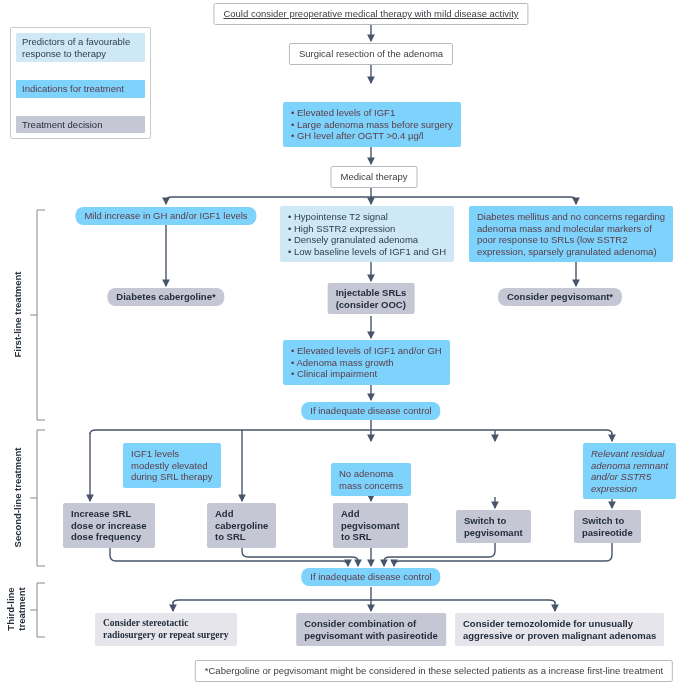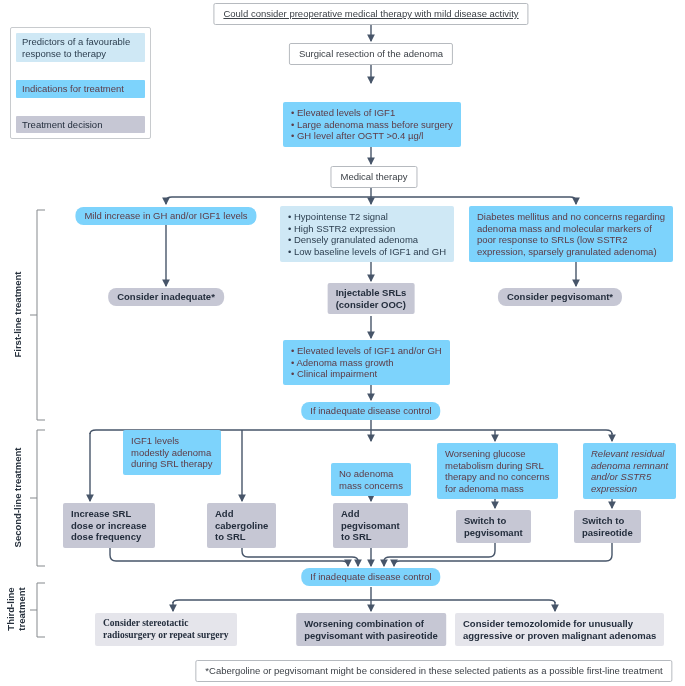--- a/index.html
+++ b/index.html
@@ -127,48 +127,42 @@
       <div>• Densely granulated adenoma</div>
       <div>• Low baseline levels of IGF1 and GH</div>
     </div>
   <div class="node pink pad nowrap" style="left:469px;top:206px;">
       <div>Diabetes mellitus and no concerns regarding</div>
       <div>adenoma mass and molecular markers of</div>
       <div>poor response to SRLs (low SSTR2</div>
       <div>expression, sparsely granulated adenoma)</div>
     </div>
 
-  <div class="node gray single cx nowrap" style="left:166px;top:288px;">Consider inadequate*</div>
+  <div class="node gray single cx nowrap" style="left:166px;top:288px;">Diabetes cabergoline*</div>
   <div class="node gray cx nowrap" style="left:371px;top:283px;padding:4px 8px;">
       <div>Injectable SRLs</div>
       <div>(consider OOC)</div>
     </div>
   <div class="node gray single cx nowrap" style="left:560px;top:288px;">Consider pegvisomant*</div>
 
   <div class="node pink pad nowrap" style="left:283px;top:340px;">
       <div>• Elevated levels of IGF1 and/or GH</div>
       <div>• Adenoma mass growth</div>
       <div>• Clinical impairment</div>
     </div>
   <div class="node pink single cx nowrap" style="left:371px;top:402px;">If inadequate disease control</div>
 
-  <div class="node pink pad nowrap" style="left:123px;top:430px;">
+  <div class="node pink pad nowrap" style="left:123px;top:443px;">
       <div>IGF1 levels</div>
-      <div>modestly adenoma</div>
+      <div>modestly elevated</div>
       <div>during SRL therapy</div>
     </div>
   <div class="node pink pad nowrap" style="left:331px;top:463px;">
       <div>No adenoma</div>
       <div>mass concerns</div>
-    </div>
-  <div class="node pink pad nowrap" style="left:437px;top:443px;">
-      <div>Worsening glucose</div>
-      <div>metabolism during SRL</div>
-      <div>therapy and no concerns</div>
-      <div>for adenoma mass</div>
     </div>
   <div class="node pink pad nowrap" style="left:583px;top:443px;font-style:italic;">
       <div>Relevant residual</div>
       <div>adenoma remnant</div>
       <div>and/or SSTR5</div>
       <div>expression</div>
     </div>
 
   <div class="node gray pad nowrap" style="left:63px;top:503px;">
       <div>Increase SRL</div>
@@ -194,23 +188,23 @@
       <div>pasireotide</div>
     </div>
 
   <div class="node pink single cx nowrap" style="left:371px;top:568px;">If inadequate disease control</div>
 
   <div class="node lgray pad nowrap" style="left:95px;top:613px;font-family:Liberation Serif, serif;">
       <div>Consider stereotactic</div>
       <div>radiosurgery or repeat surgery</div>
     </div>
   <div class="node gray pad cx nowrap" style="left:371px;top:613px;">
-      <div>Worsening combination of</div>
+      <div>Consider combination of</div>
       <div>pegvisomant with pasireotide</div>
     </div>
   <div class="node lgray pad nowrap" style="left:455px;top:613px;">
       <div>Consider temozolomide for unusually</div>
       <div>aggressive or proven malignant adenomas</div>
     </div>
 
-  <div class="node wbox cx nowrap" style="left:434px;top:660px;">*Cabergoline or pegvisomant might be considered in these selected patients as a possible first-line treatment</div>
+  <div class="node wbox cx nowrap" style="left:434px;top:660px;">*Cabergoline or pegvisomant might be considered in these selected patients as a increase first-line treatment</div>
 
 </div>
 
 </body></html>

